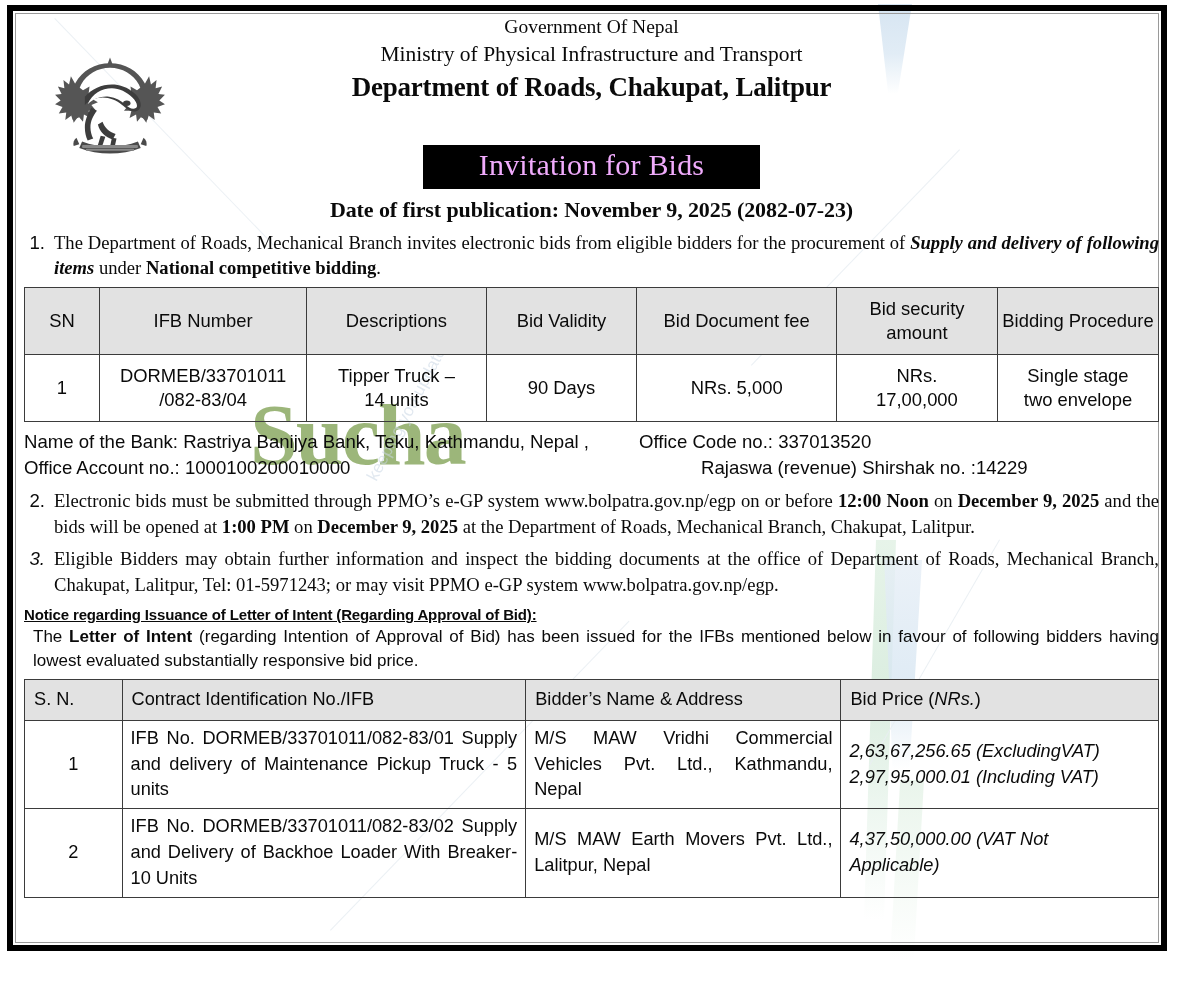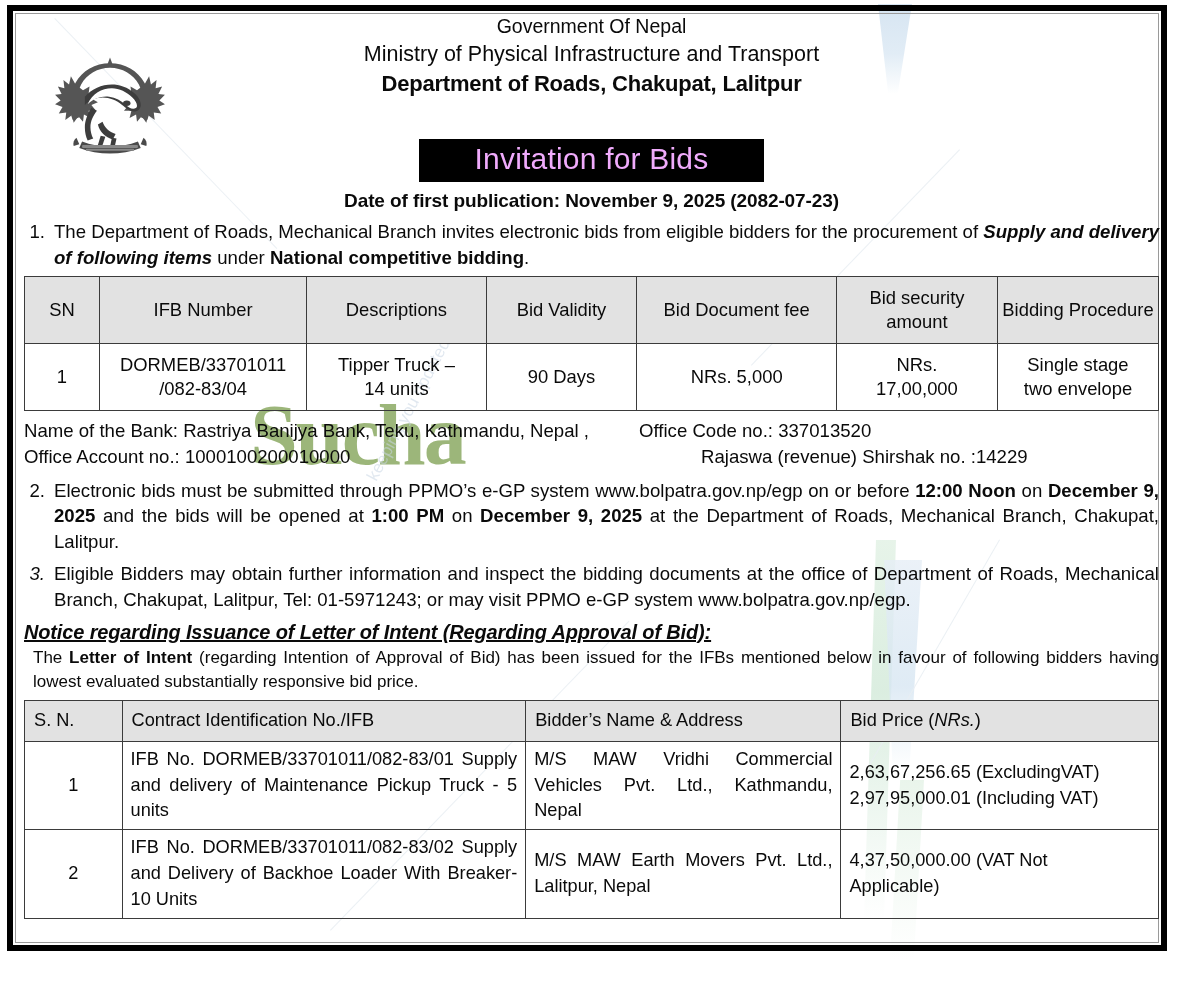--- a/index.html
+++ b/index.html
@@ -106,38 +106,39 @@
     position: relative;
     z-index: 2;
     padding: 14px 22px 0 24px;
     box-sizing: border-box;
   }
 
   
   .header {
     position: relative;
     text-align: center;
+    font-family: Liberation Serif, serif;
   }
   .emblem {
     position: absolute;
     left: 30px; top: 38px;
     width: 112px; height: 108px;
   }
   .line-gov {
     font-size: 19.5px;
     line-height: 1.32;
     font-weight: normal;
   }
   .line-ministry {
     font-size: 21.5px;
     line-height: 1.32;
     font-weight: normal;
   }
   .line-dept {
-    font-size: 22px;
+    font-size: 27px;
     font-weight: bold;
     line-height: 1.3;
     margin-top: 2px;
     letter-spacing: -0.2px;
   }
   .banner-wrap {
     margin-top: 7px;
     display: flex;
     justify-content: center;
   }
@@ -145,21 +146,21 @@
     background: #000000;
     color: #f0abfc;
     font-size: 30px;
     font-weight: normal;
     padding: 4px 56px 7px 56px;
     line-height: 1.08;
     letter-spacing: .2px;
     margin-top: 33px;
   }
   .line-date {
-    font-size: 19px;
+    font-size: 22px;
     font-weight: bold;
     margin-top: 8px;
     letter-spacing: -0.1px;
   }
 
   
   .para {
     display: flex;
     font-size: 18.6px;
     line-height: 1.37;
@@ -167,21 +168,21 @@
     text-align: justify;
   }
   .para .num {
     width: 30px;
     flex: 0 0 30px;
     text-align: right;
     padding-right: 9px;
     box-sizing: border-box;
   }
   .para .num.ital { font-style: italic; }
-  .para .body { flex: 1 1 auto; text-align: justify; }
+  .para .body { flex: 1 1 auto; text-align: justify; font-family: Liberation Serif, serif; }
   b { font-weight: bold; }
   i { font-style: italic; }
   .bi { font-weight: bold; font-style: italic; }
 
   
   table {
     border-collapse: collapse;
     width: 100%;
     table-layout: fixed;
   }
@@ -214,26 +215,25 @@
   }
   .info-title { font-weight: bold; }
   .info-row {
     display: flex;
   }
   .info-row .left { width: 615px; flex: 0 0 615px; }
   .info-row .right { flex: 1 1 auto; }
   .info-row.r2 .right { padding-left: 62px; }
 
   .notice-head {
-    font-size: 20px;
+    font-size: 15px;
     font-weight: bold;
     text-decoration: underline;
     margin-top: 9px;
     letter-spacing: -0.15px;
-    font-style: italic;
   }
   .notice-body {
     font-size: 17px;
     line-height: 1.4;
     margin-top: 2px;
     padding-left: 9px;
     text-align: justify;
   }
 
   table.t2 {
@@ -251,20 +251,21 @@
     background: #e2e2e2;
     text-align: left;
     font-weight: normal;
     height: 34px;
     padding: 3px 9px;
   }
   table.t2 td.sn { text-align: center; }
   table.t2 td.cid,
   table.t2 td.bidder { text-align: justify; text-align-last: left; }
   table.t2 td.price {
+    font-style: italic;
     text-align: justify;
     text-align-last: left;
     line-height: 1.42;
   }
   table.t2 td.price .ln { display: block; }
 
   .source {
     position: absolute;
     right: 14px;
     top: 1006px;

